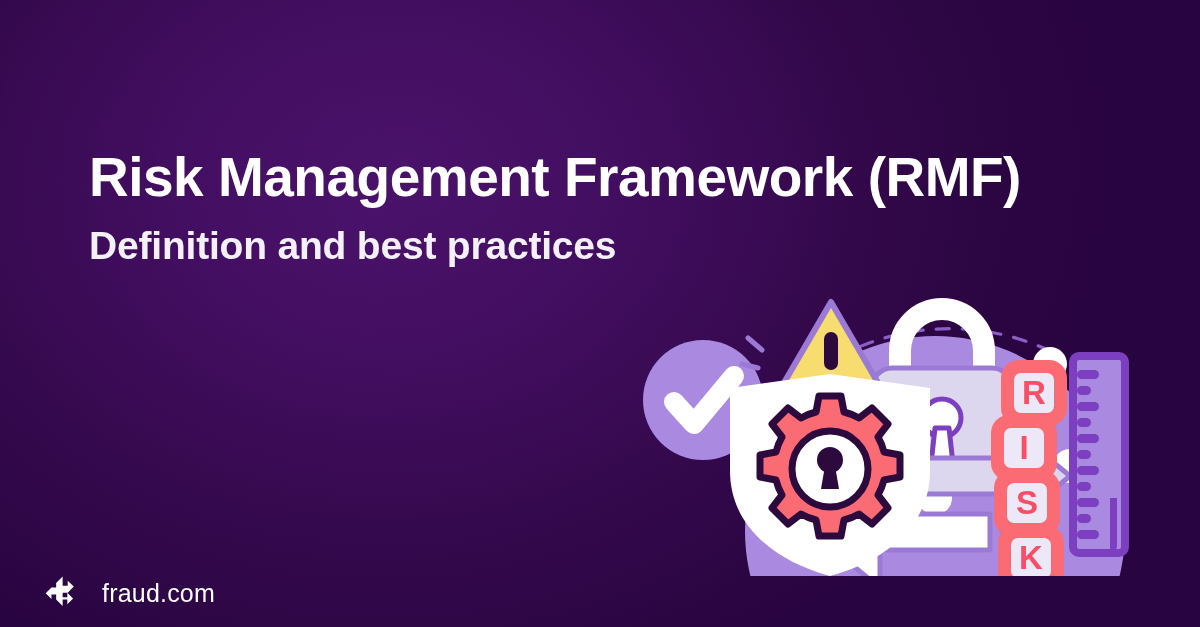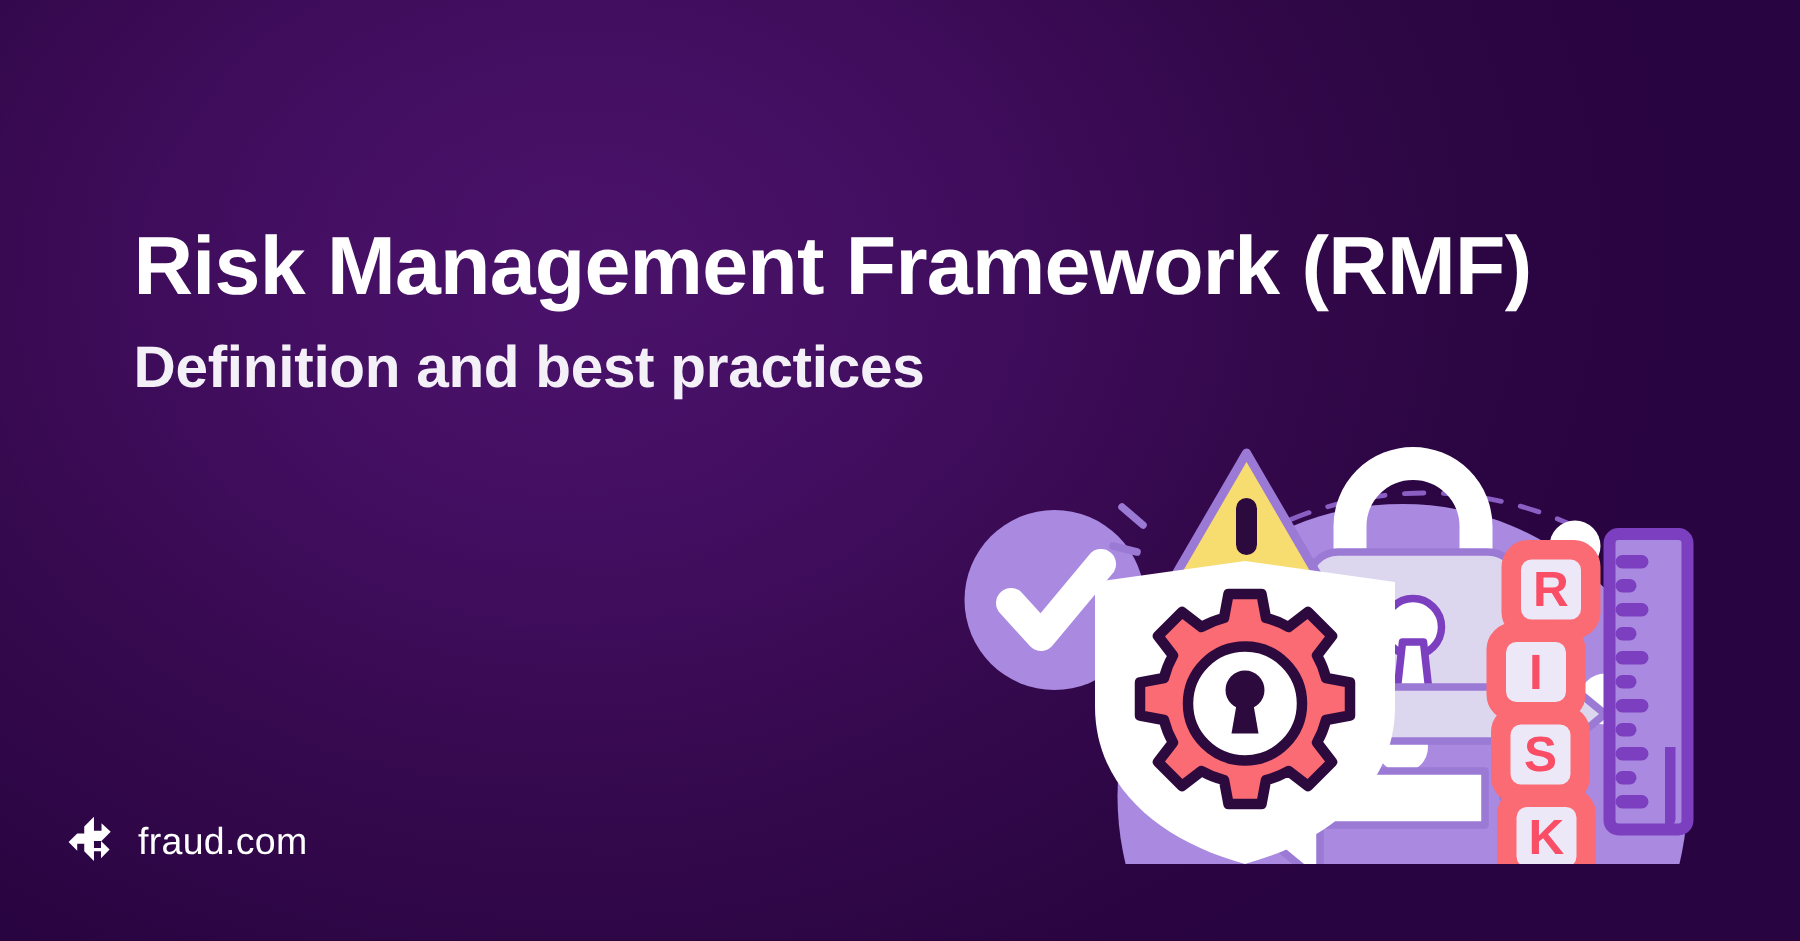--- a/index.html
+++ b/index.html
@@ -39,22 +39,22 @@
     font-size:39px;
     font-weight:bold;
     color:#f4f0f8;
     letter-spacing:-0.2px;
     line-height:1.1;
     white-space:nowrap;
   }
 
   
   .logo-wrap {
-    position:absolute; left:45px; top:543px;
-    display:flex; align-items:center; gap:11px;justify-content:center;
+    position:absolute; left:45px; top:575px;
+    display:flex; align-items:center; gap:21px;justify-content:center;
   }
   .logo-mark { width:36px; height:36px; display:block; }
   .logo-text {
     font-size:25px;
     color:#ffffff;
     letter-spacing:0.2px;
     font-weight:500;
   }
 
   

